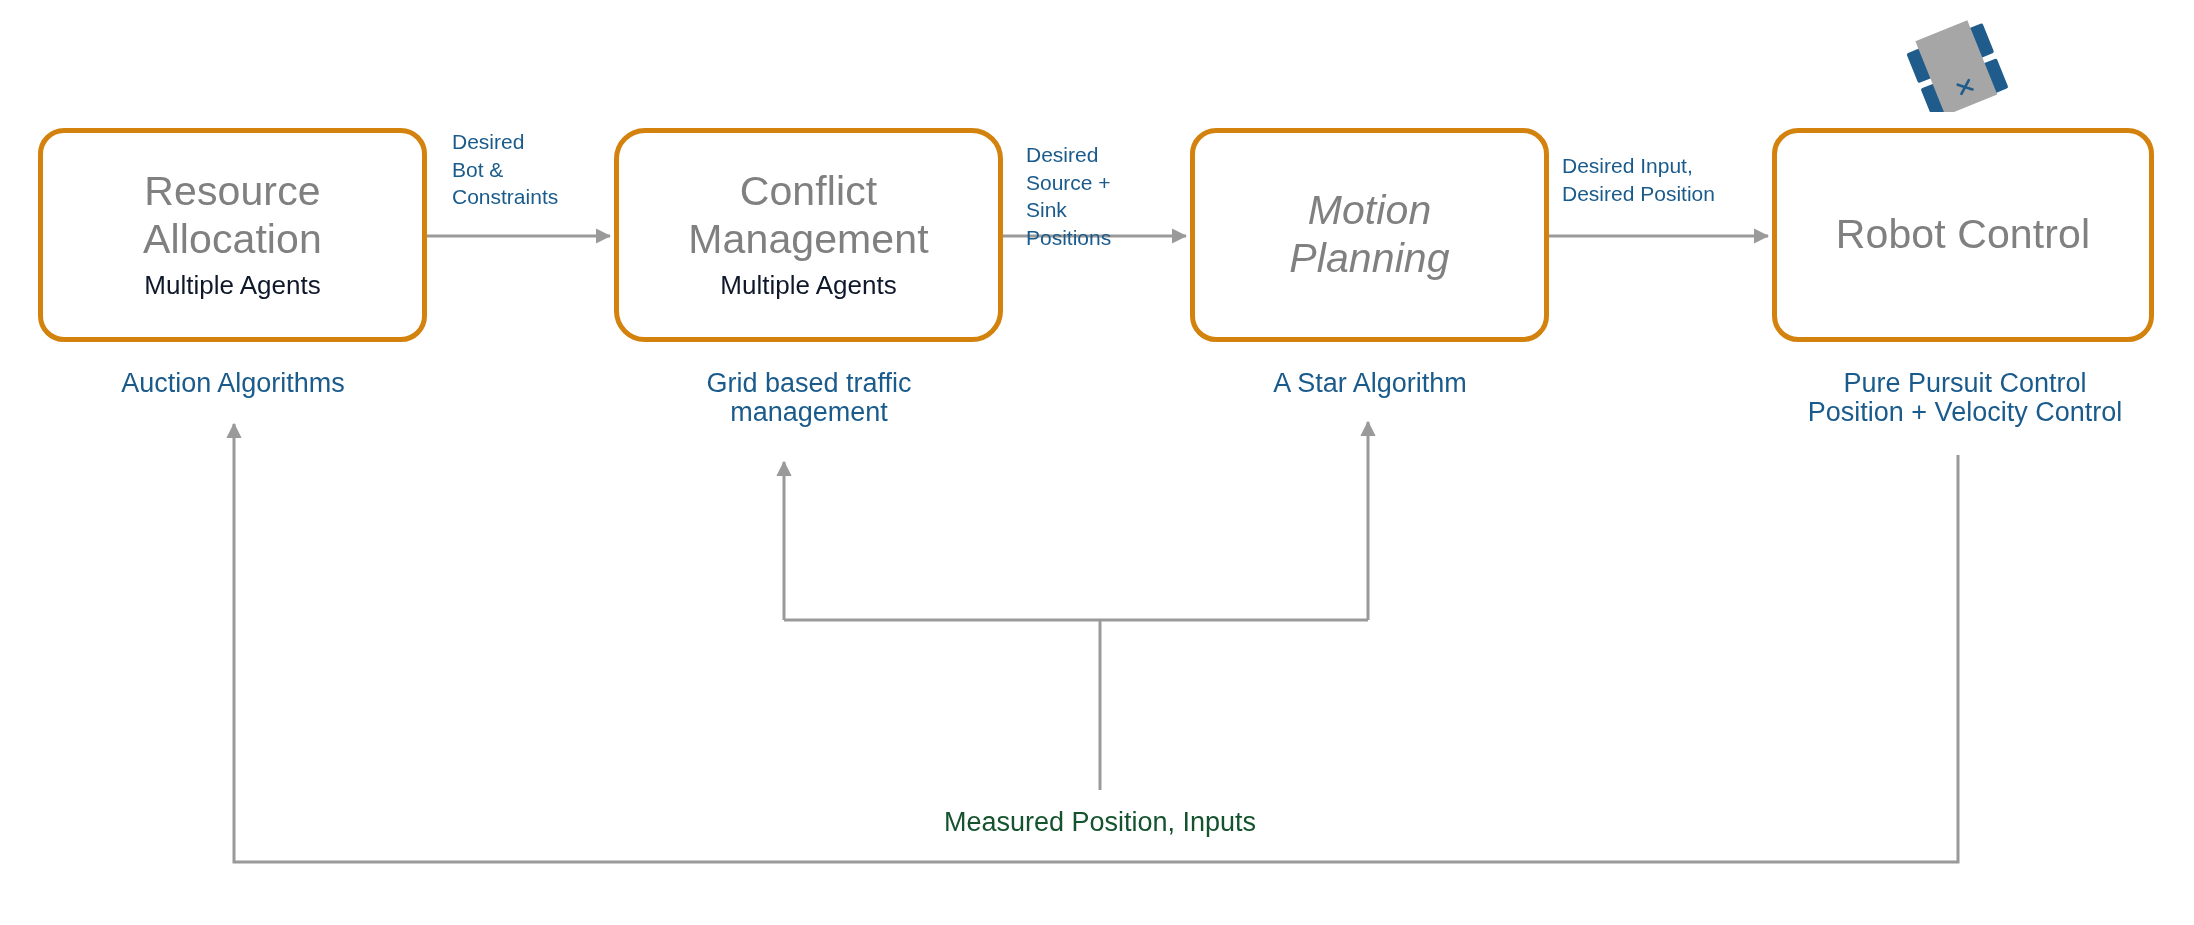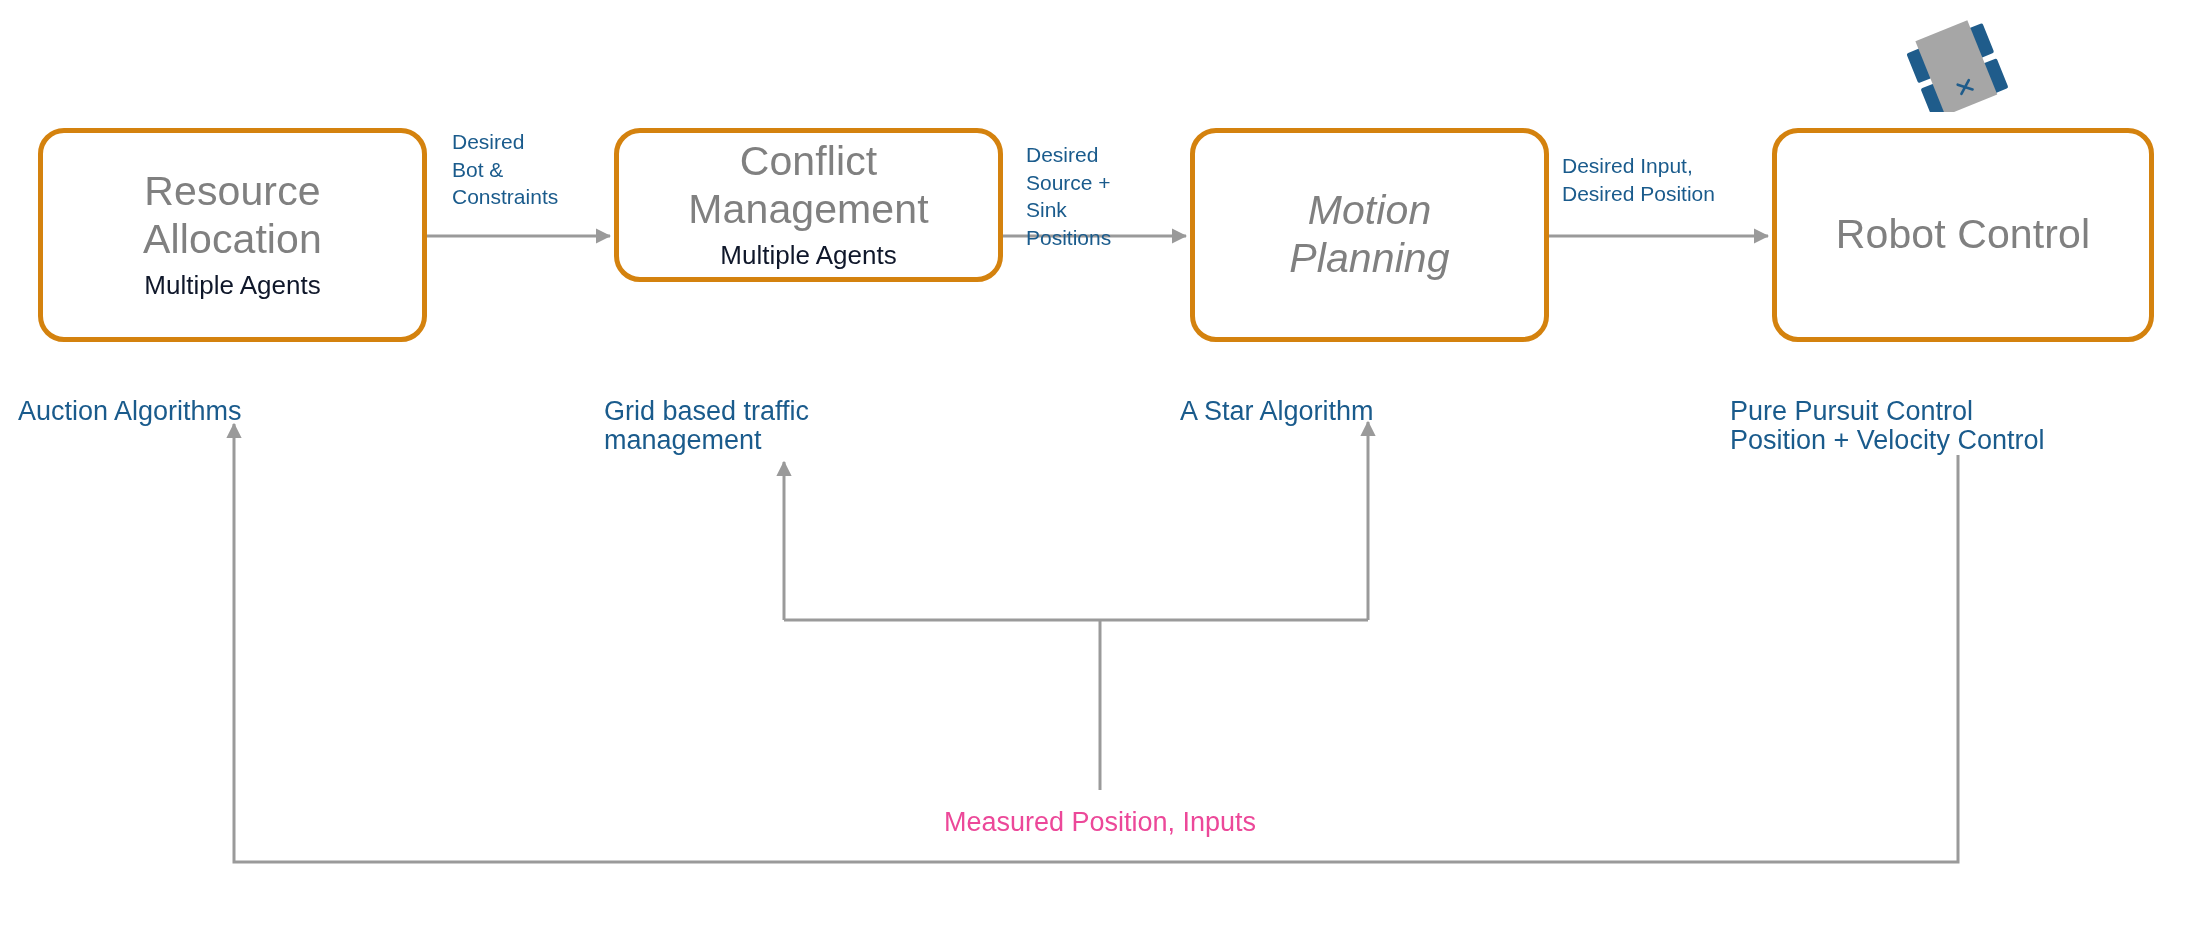--- a/index.html
+++ b/index.html
@@ -34,35 +34,34 @@
     font-size:26px;
     line-height:1.2;
     text-align:center;
     margin-top:7px;
   }
   .caption{
     position:absolute;
     color:#1A5B8C;
     font-size:27px;
     line-height:1.08;
-    text-align:left;
+    text-align:center;
     white-space:pre-line;
-    margin-top:28px;
   }
   .edge-label{
     position:absolute;
     color:#1A5B8C;
     font-size:21px;
     line-height:1.31;
     white-space:pre-line;
     text-align:left;
   }
   .feedback-label{
     position:absolute;
-    color:#ec4899;
+    color:#14532d;
     font-size:27px;
     line-height:1.1;
     text-align:center;
     white-space:nowrap;
   }
   .robot-wrap{position:absolute;}
 </style>
 </head>
 <body>
 
@@ -107,21 +106,21 @@
       </g>
     </svg>
   </div>
 
   <div class="block" style="left:38px;top:128px;width:389px;height:214px;">
     <div class="block-title">Resource
 Allocation</div>
     <div class="block-sub">Multiple Agents</div>
   </div>
 
-  <div class="block" style="left:614px;top:128px;width:389px;height:154px;">
+  <div class="block" style="left:614px;top:128px;width:389px;height:214px;border-radius:31px;">
     <div class="block-title">Conflict
 Management</div>
     <div class="block-sub">Multiple Agents</div>
   </div>
 
   <div class="block" style="left:1190px;top:128px;width:359px;height:214px;font-style:italic;">
     <div class="block-title">Motion
 Planning</div>
   </div>
 

